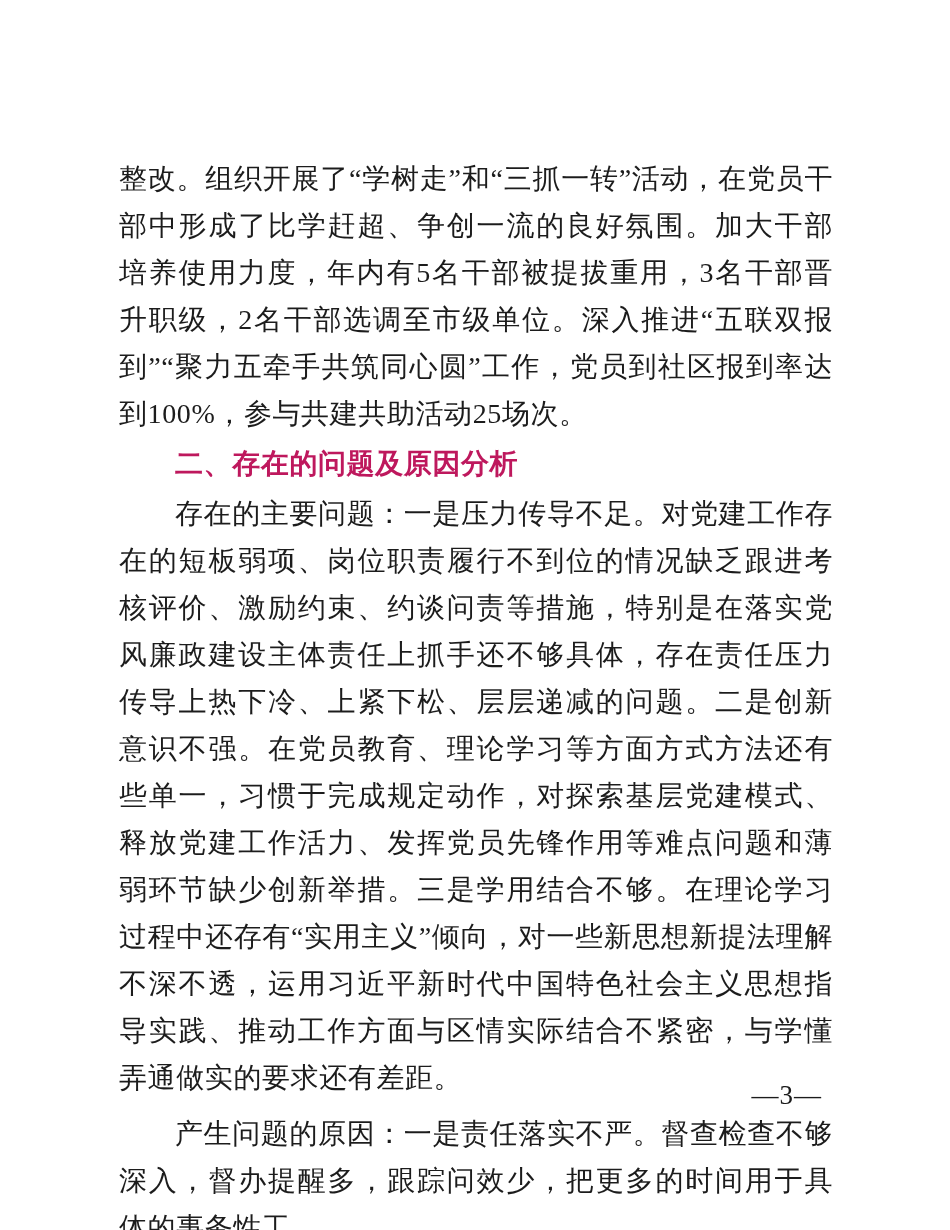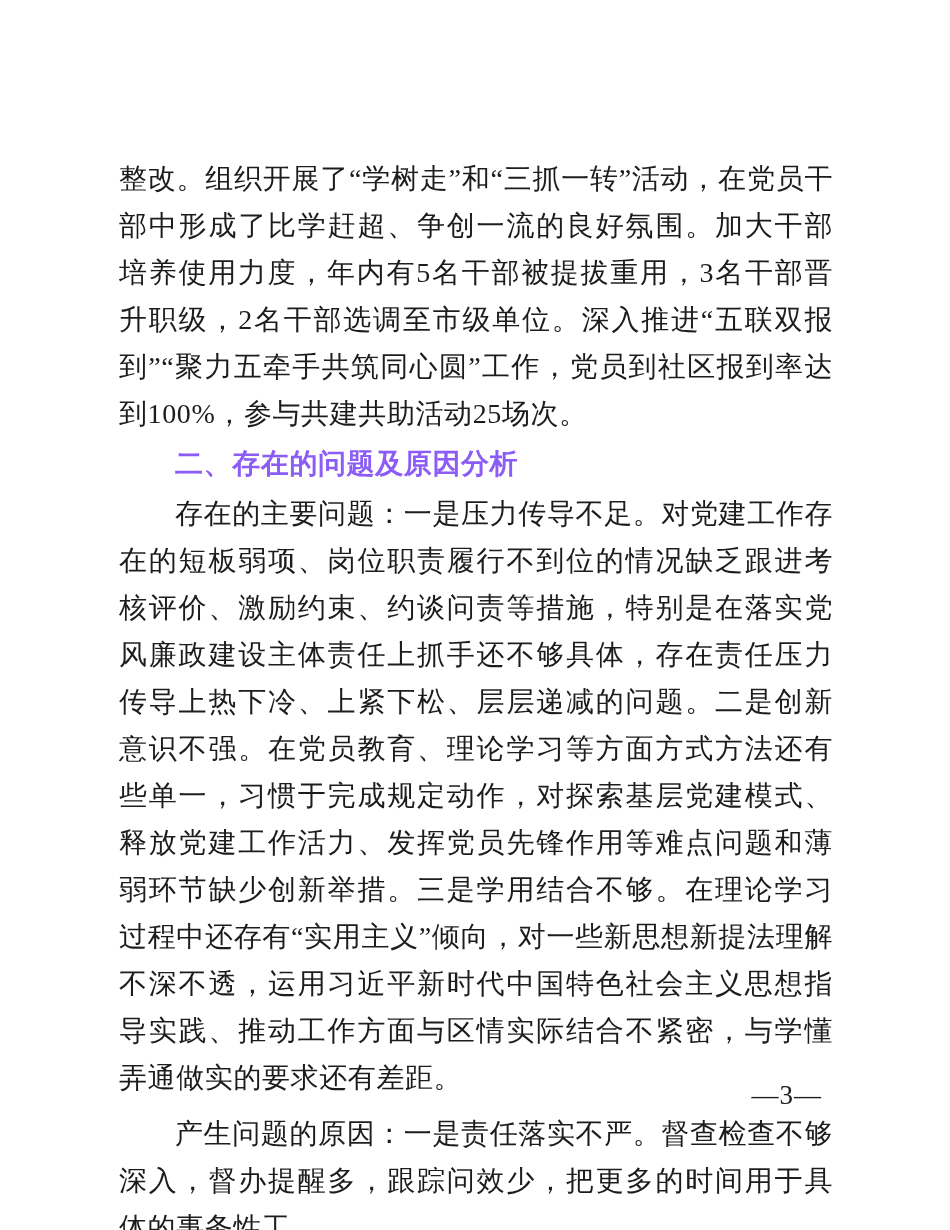--- a/index.html
+++ b/index.html
@@ -39,21 +39,21 @@
   .par-spaced {
     margin-top: 9px;
   }
   .heading {
     margin: 3px 0 3px 0;
     font-size: 28px;
     line-height: 47px;
     font-weight: bold;
     text-indent: 2em;
     font-family: "Liberation Sans", "DejaVu Sans", sans-serif;
-    color: #8b5cf6;
+    color: #be185d;
   }
   .page-number {
     position: absolute;
     right: 128px;
     top: 1075px;
     font-size: 27px;
     line-height: 40px;
     letter-spacing: 1px;
     color: #1c1c1c;
     font-family: "Liberation Serif", "DejaVu Serif", serif;

